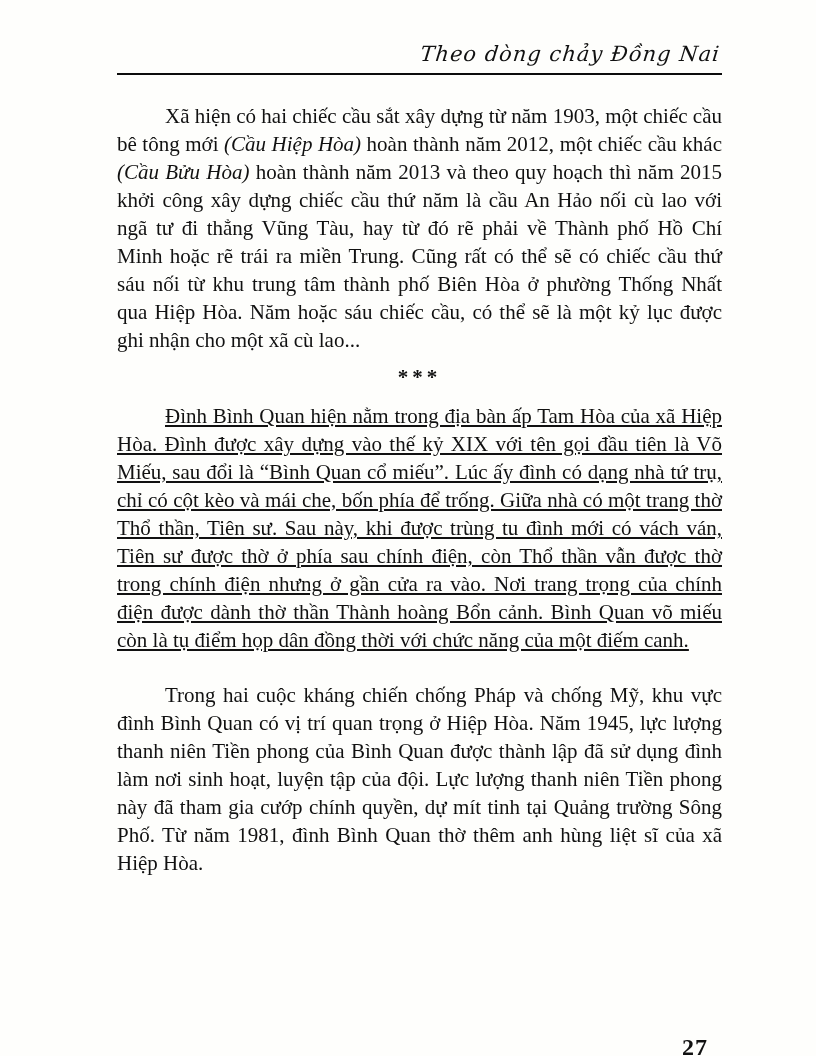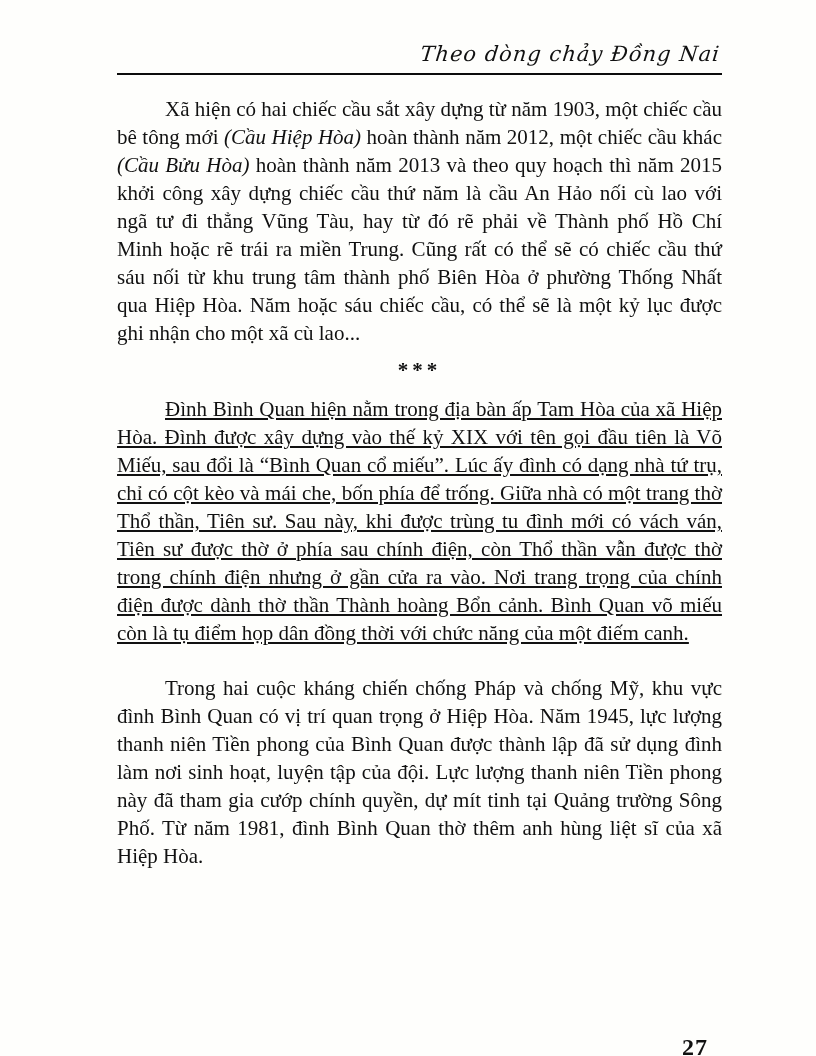--- a/index.html
+++ b/index.html
@@ -24,21 +24,21 @@
     color: #121212;
     padding-right: 2px;
     transform: skewX(-6deg);
   }
   .header-rule {
     border: none;
     border-top: 2.5px solid #0c0c0c;
     margin: 7px 0 0 0;
   }
   .body-text {
-    margin-top: 20px;
+    margin-top: 27px;
     font-size: 21px;
     line-height: 28px;
     text-align: justify;
   }
   .para { margin: 0; text-indent: 48px; }
   .para.after-sep { margin-top: 0; text-decoration: underline; }
   .italic { font-style: italic; }
   .separator {
     text-align: center;
     font-size: 21px;

